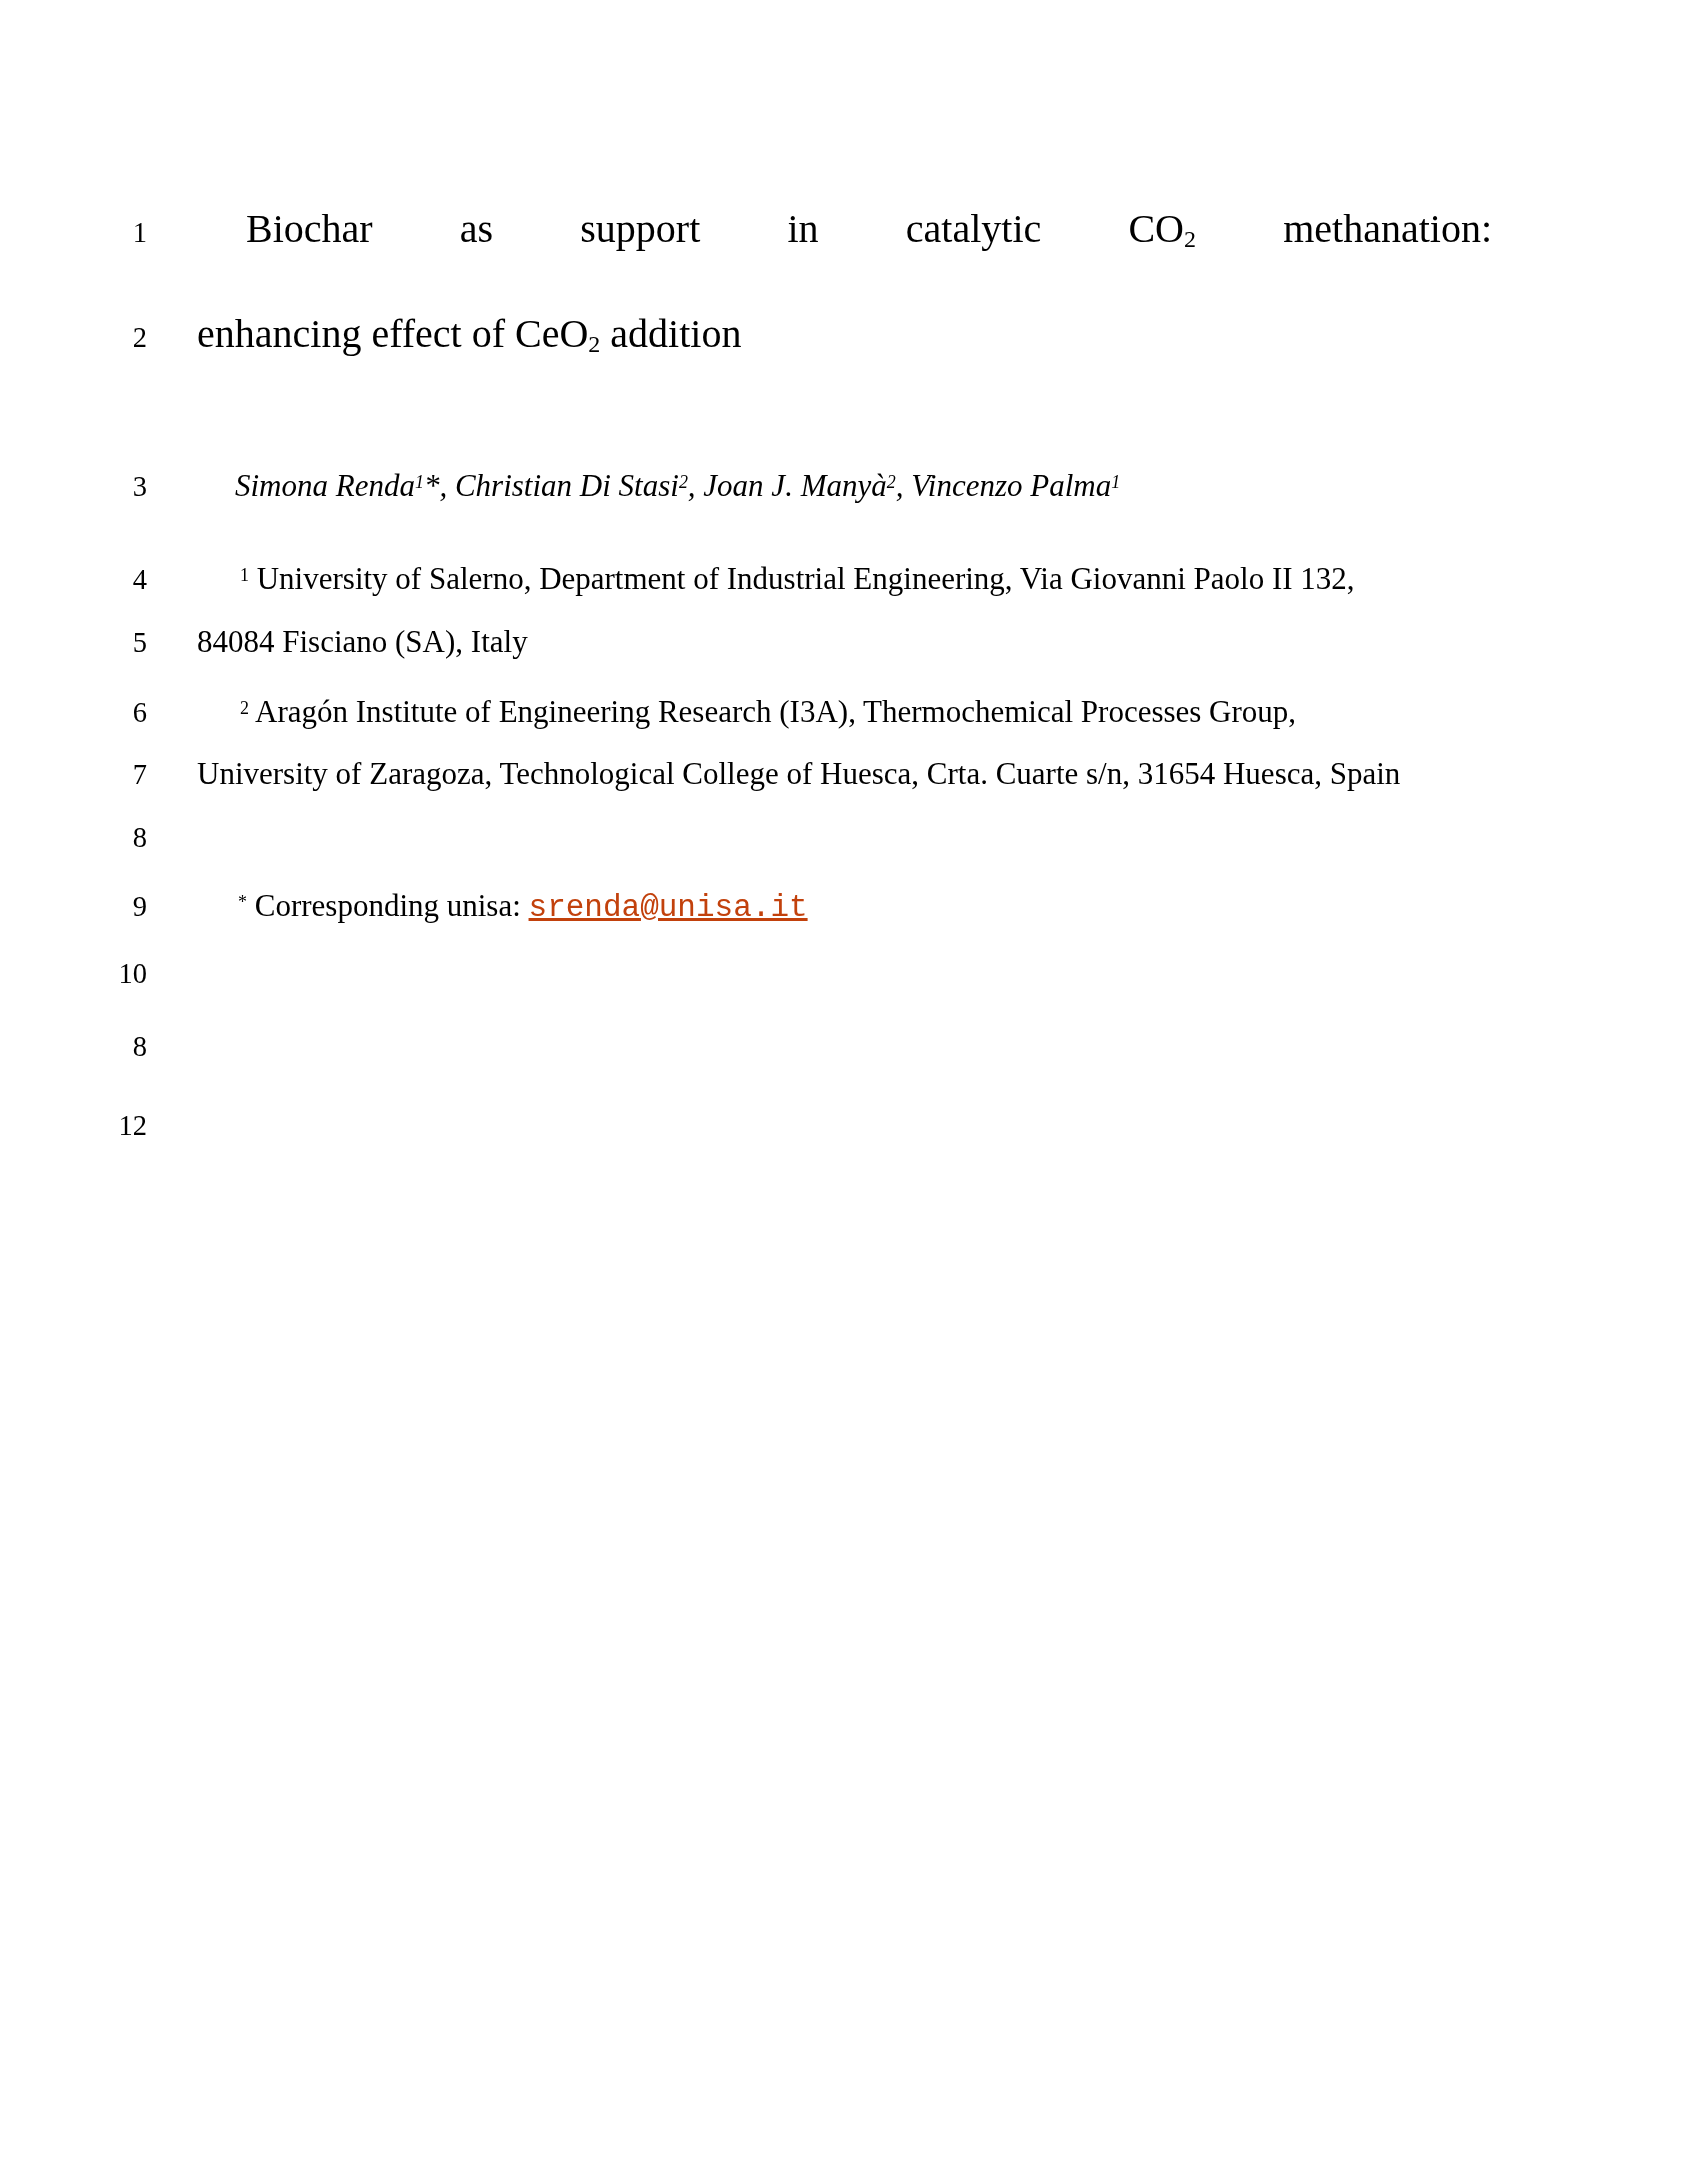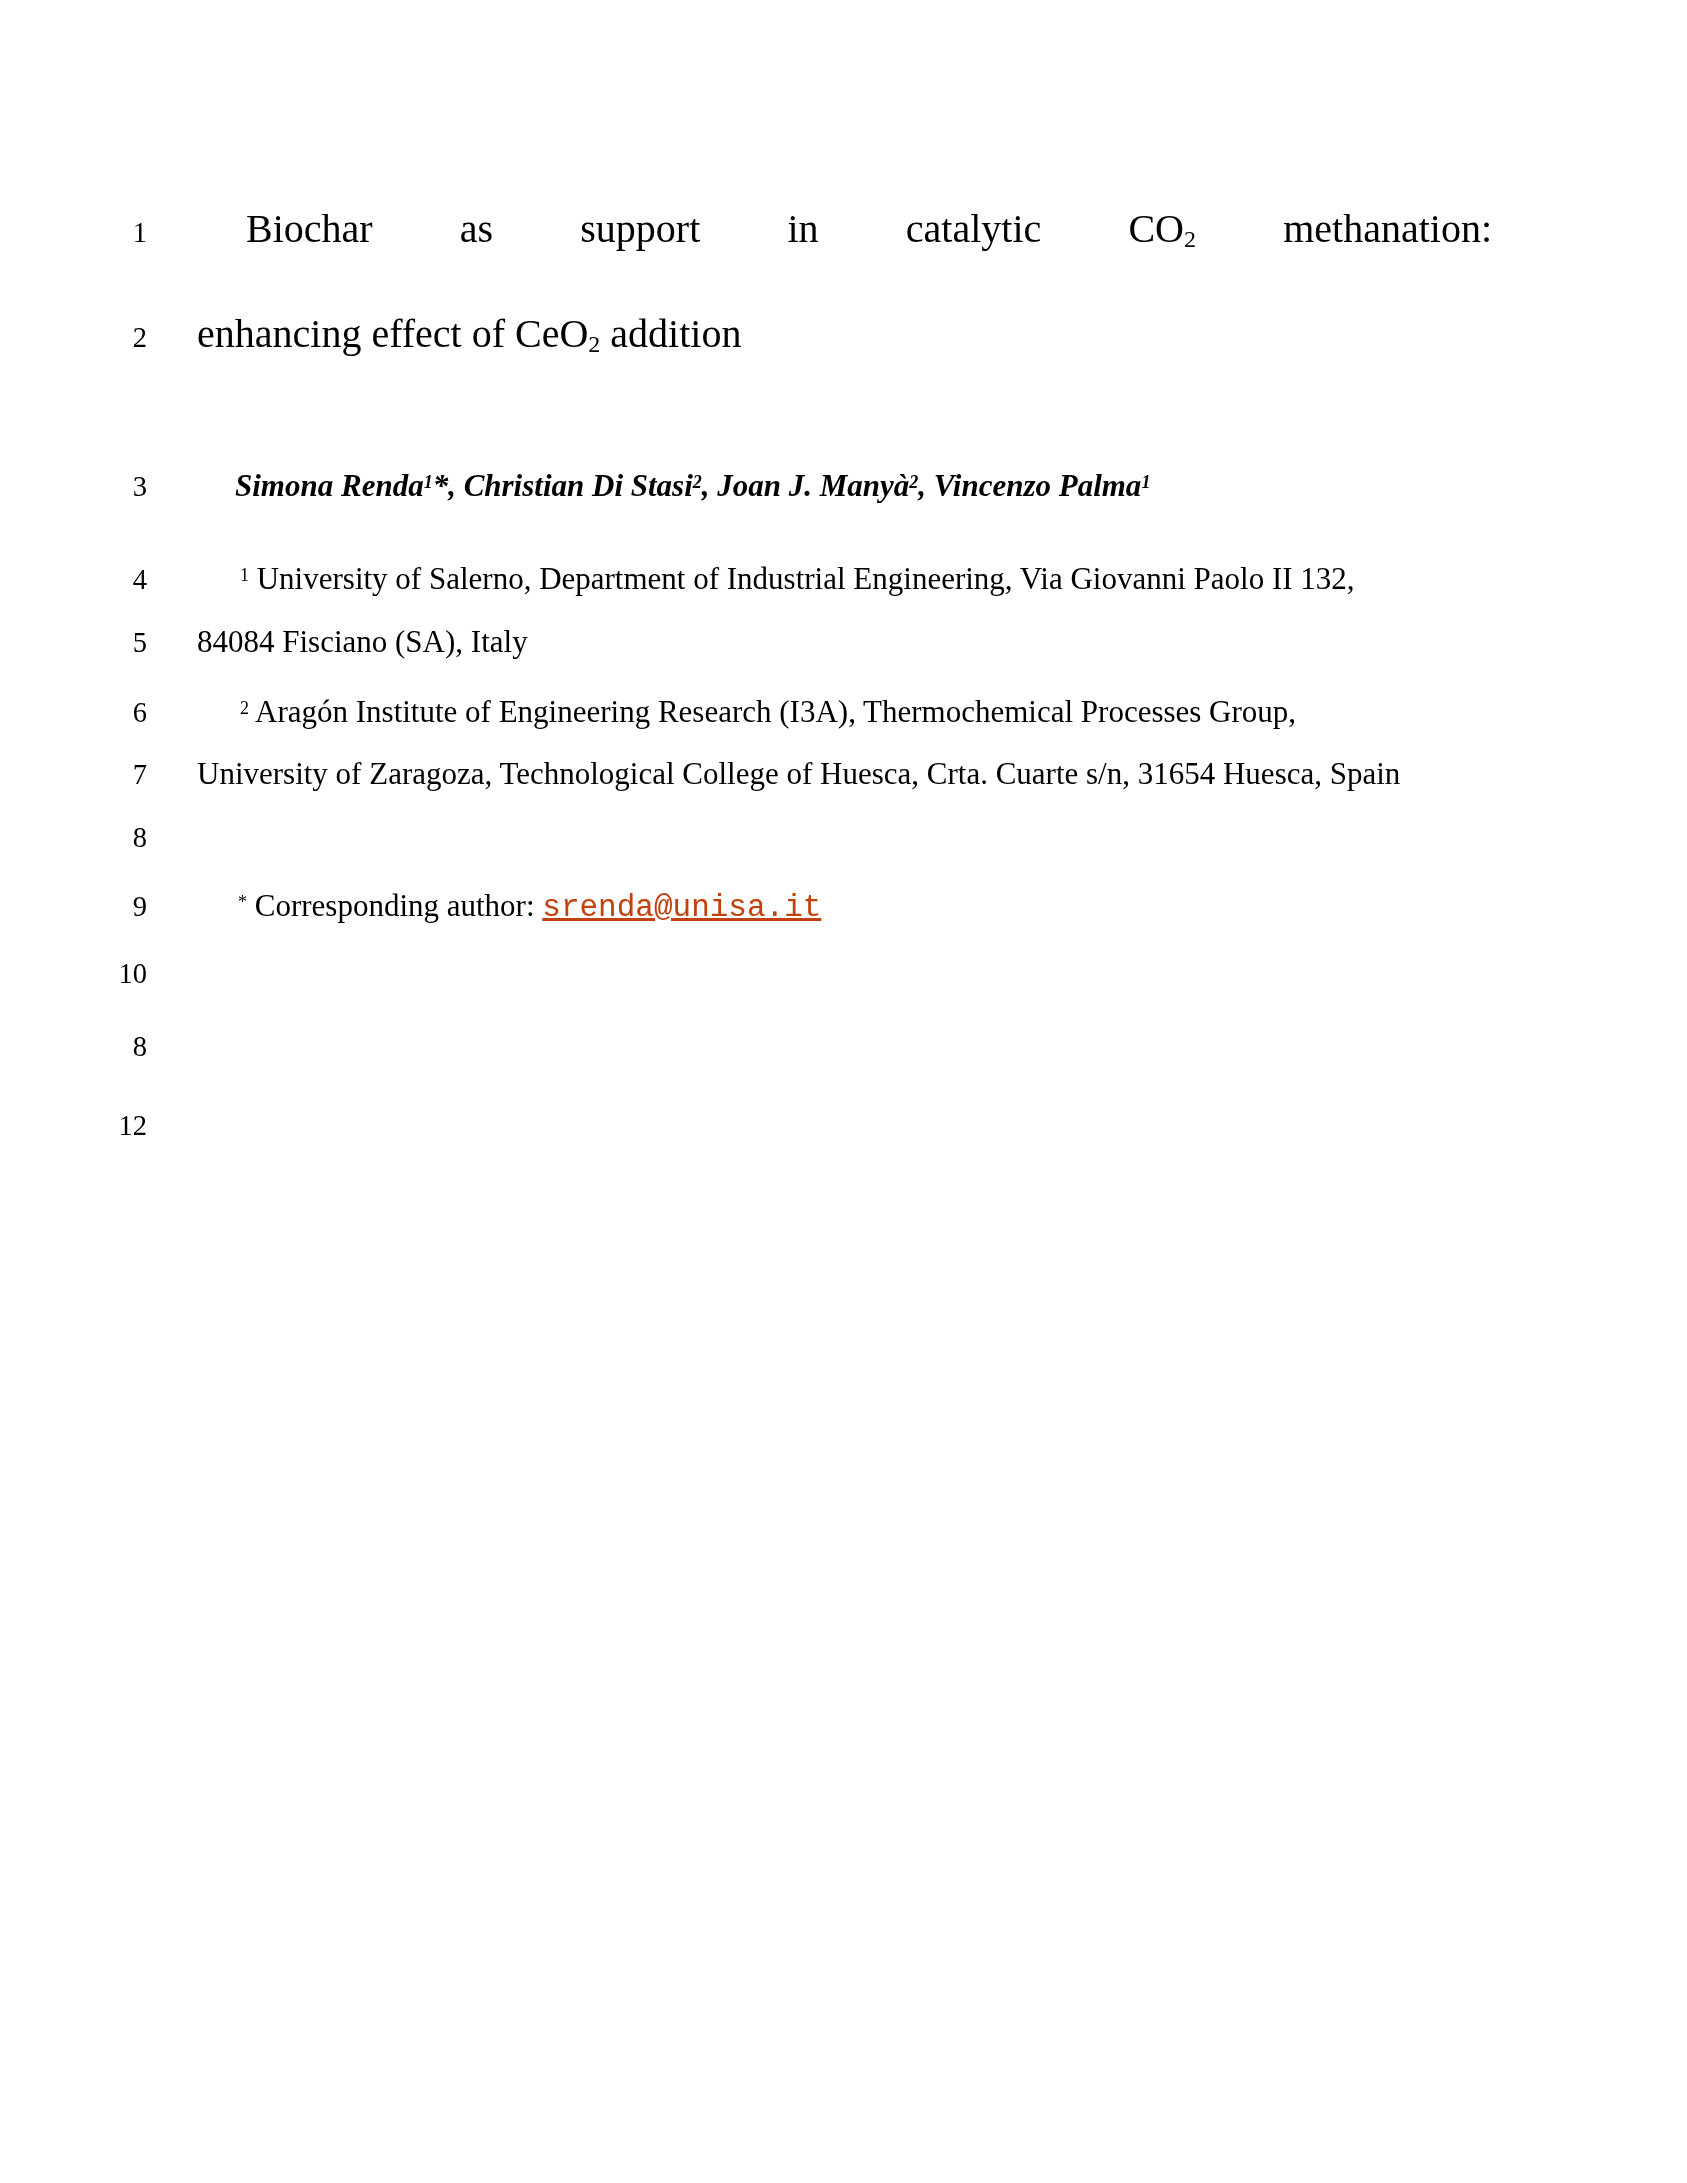--- a/index.html
+++ b/index.html
@@ -35,21 +35,21 @@
   .title-justify {
     width: 1295px;
     box-sizing: border-box;
     padding-left: 49px;
     text-align: justify;
     text-align-last: justify;
   }
   .indent-authors { text-indent: 38px; }
   .indent-aff { text-indent: 43px; }
   .indent-corr { text-indent: 41px; }
-  .italic { font-style: italic; font-weight: bold; }
+  .italic { font-style: italic; }
   .sup { font-size: 58%; position: relative; top: -0.42em; }
   .sub { font-size: 60%; position: relative; top: 0.22em; }
   a.email { text-decoration: underline; cursor: pointer; }
 </style>
 </head>
 <body>
 
 <div class="page">
 
   <div class="row" style="top:209px">
@@ -87,21 +87,21 @@
     <div class="ltext"><span>University of Zaragoza, Technological College of Huesca, Crta. Cuarte s/n, 31654 Huesca, Spain</span></div>
   </div>
 
   <div class="row" style="top:824px">
     <span class="lnum">8</span>
     <div class="ltext"></div>
   </div>
 
   <div class="row" style="top:890px">
     <span class="lnum">9</span>
-    <div class="ltext indent-corr"><span class="sup">*</span><span> Corresponding author: </span><a class="email" style="color: #c2410c; font-family: Liberation Mono, monospace;">srenda@unisa.it</a></div>
+    <div class="ltext indent-corr"><span class="sup">*</span><span> Corresponding unisa: </span><a class="email" style="color: #c2410c; font-family: Liberation Mono, monospace;">srenda@unisa.it</a></div>
   </div>
 
   <div class="row" style="top:960px">
     <span class="lnum">10</span>
     <div class="ltext"></div>
   </div>
 
   <div class="row" style="top:1033px">
     <span class="lnum">8</span>
     <div class="ltext"></div>

